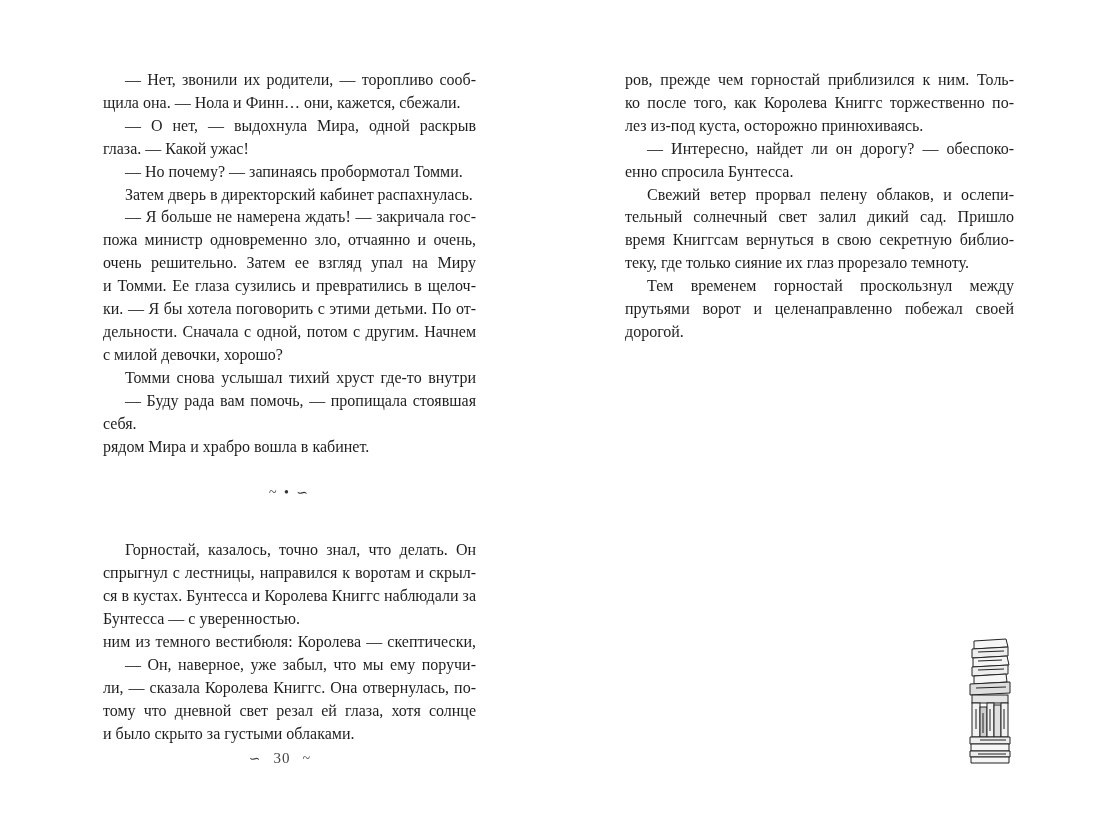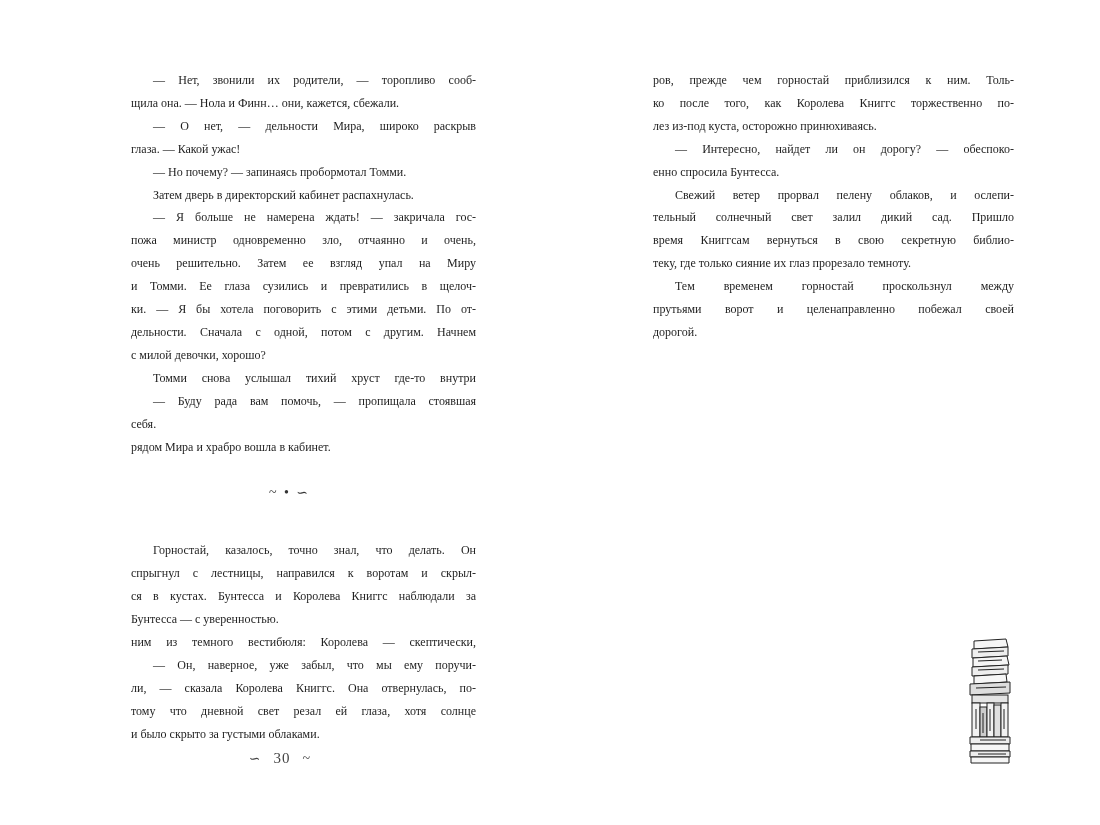--- a/index.html
+++ b/index.html
@@ -6,39 +6,39 @@
   body {
     width: 1100px; height: 825px; background: #ffffff; position: relative; overflow: hidden;
     font-family: "Liberation Serif", "DejaVu Serif", serif; color: #1e1e1e;
   }
   .page { position: absolute; top: 69px; }
   .page.left { left: 103px; width: 373px; }
   .page.right { left: 625px; width: 389px; }
   .line { display: block; text-align: justify; text-align-last: justify; white-space: nowrap; overflow: hidden; }
   .line.last { text-align-last: left; }
   .line.indent { padding-left: 22px; }
-  .para-lines { font-size: 12px; line-height: 22.9px; margin-left: 28px; }
+  .para-lines { font-size: 16px; line-height: 22.9px; }
   .separator {
     text-align: center; font-size: 14px; color: #333; margin: 26px 0 38px 0; letter-spacing: 2px;
   }
   .folio {
     position: absolute; left: 230px; top: 750px; width: 100px; text-align: center;
     font-size: 15px; color: #444; letter-spacing: 1px;
   }
   .folio .orn { display: inline-block; margin: 0 12px; font-size: 14px; }
   .books { position: absolute; left: 966px; top: 637px; width: 48px; height: 128px; }
 </style>
 </head>
 <body>
 
 <div class="page left">
   <div class="para-lines" id="left-block1">
       <span class="line indent">— Нет, звонили их родители, — торопливо сооб-</span>
       <span class="line last">щила она. — Нола и Финн… они, кажется, сбежали.</span>
-      <span class="line indent">— О нет, — дельности Мира, широко раскрыв</span>
+      <span class="line indent">— О нет, — выдохнула Мира, одной раскрыв</span>
       <span class="line last">глаза. — Какой ужас!</span>
       <span class="line indent last">— Но почему? — запинаясь пробормотал Томми.</span>
       <span class="line indent last">Затем дверь в директорский кабинет распахнулась.</span>
       <span class="line indent">— Я больше не намерена ждать! — закричала гос-</span>
       <span class="line">пожа министр одновременно зло, отчаянно и очень,</span>
       <span class="line">очень решительно. Затем ее взгляд упал на Миру</span>
       <span class="line">и Томми. Ее глаза сузились и превратились в щелоч-</span>
       <span class="line">ки. — Я бы хотела поговорить с этими детьми. По от-</span>
       <span class="line">дельности. Сначала с одной, потом с другим. Начнем</span>
       <span class="line last">с милой девочки, хорошо?</span>

